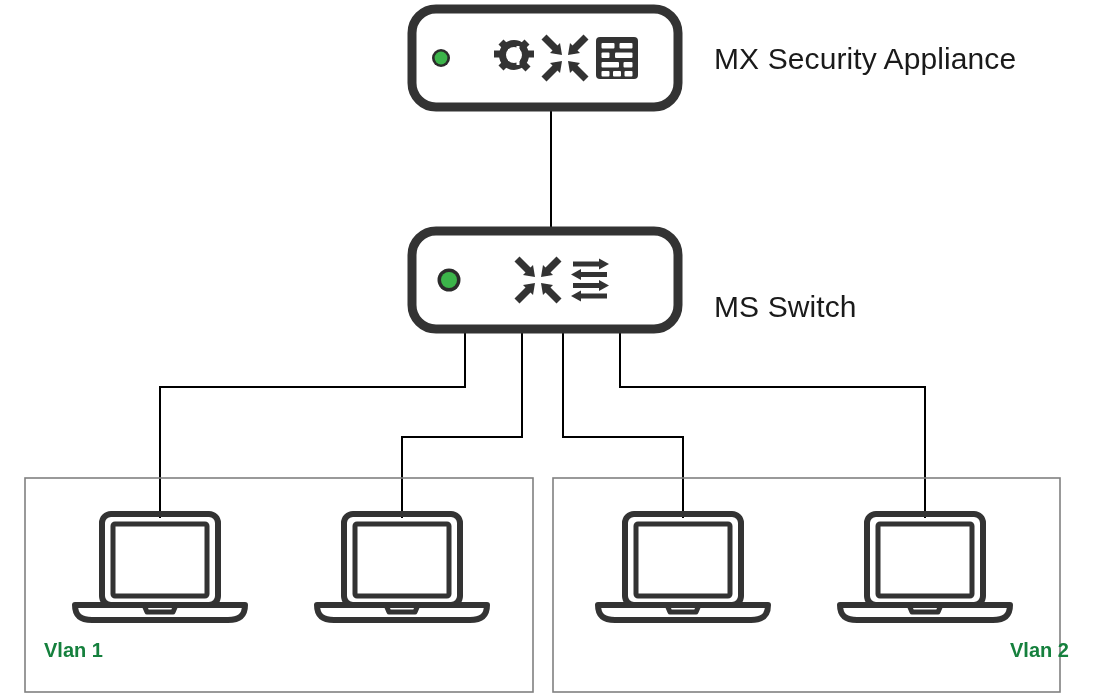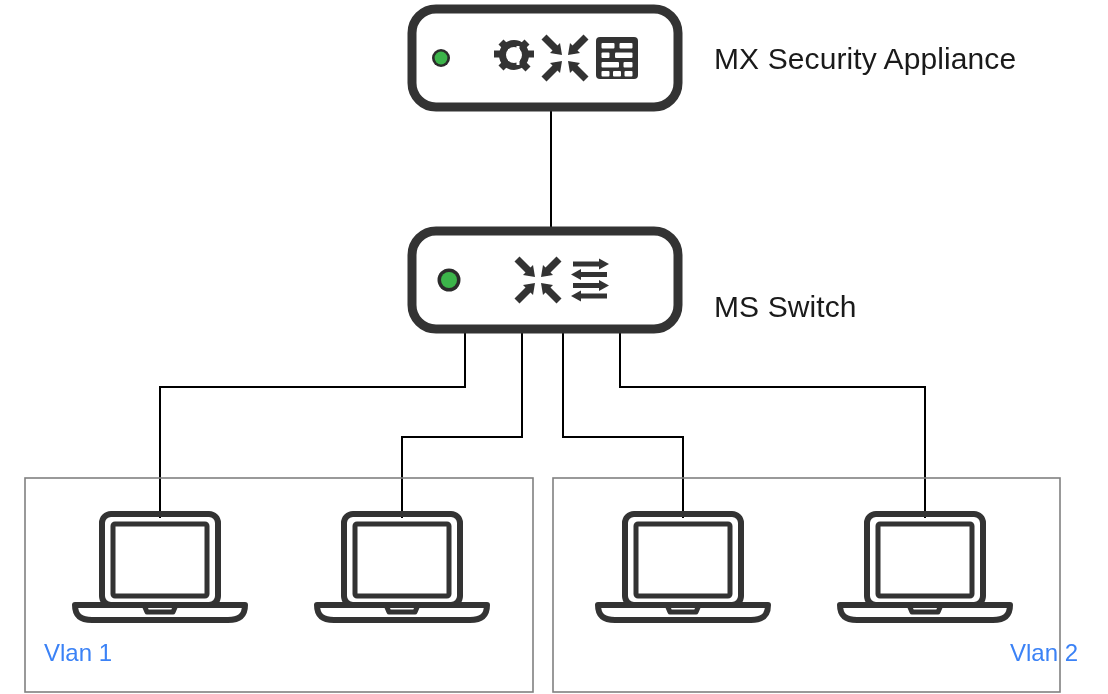--- a/index.html
+++ b/index.html
@@ -32,23 +32,23 @@
     font-weight: 400;
     color: #1a1a1a;
     white-space: nowrap;
     letter-spacing: 0.1px;
   }
   #label-mx { left: 714px; top: 42px; }
   #label-ms { left: 714px; top: 264px; margin-top: 26px; }
   .vlan-label {
     position: absolute;
     font-family: "Liberation Sans", "DejaVu Sans", sans-serif;
-    font-size: 24px;
-    font-weight: 400;
-    color: #3b82f6;
+    font-size: 20px;
+    font-weight: 700;
+    color: #15803d;
     white-space: nowrap;
   }
   #label-vlan1 { left: 44px; top: 639px; }
   #label-vlan2 { left: 1010px; top: 639px; }
 </style>
 </head>
 <body>
 
 <div id="canvas">
 

